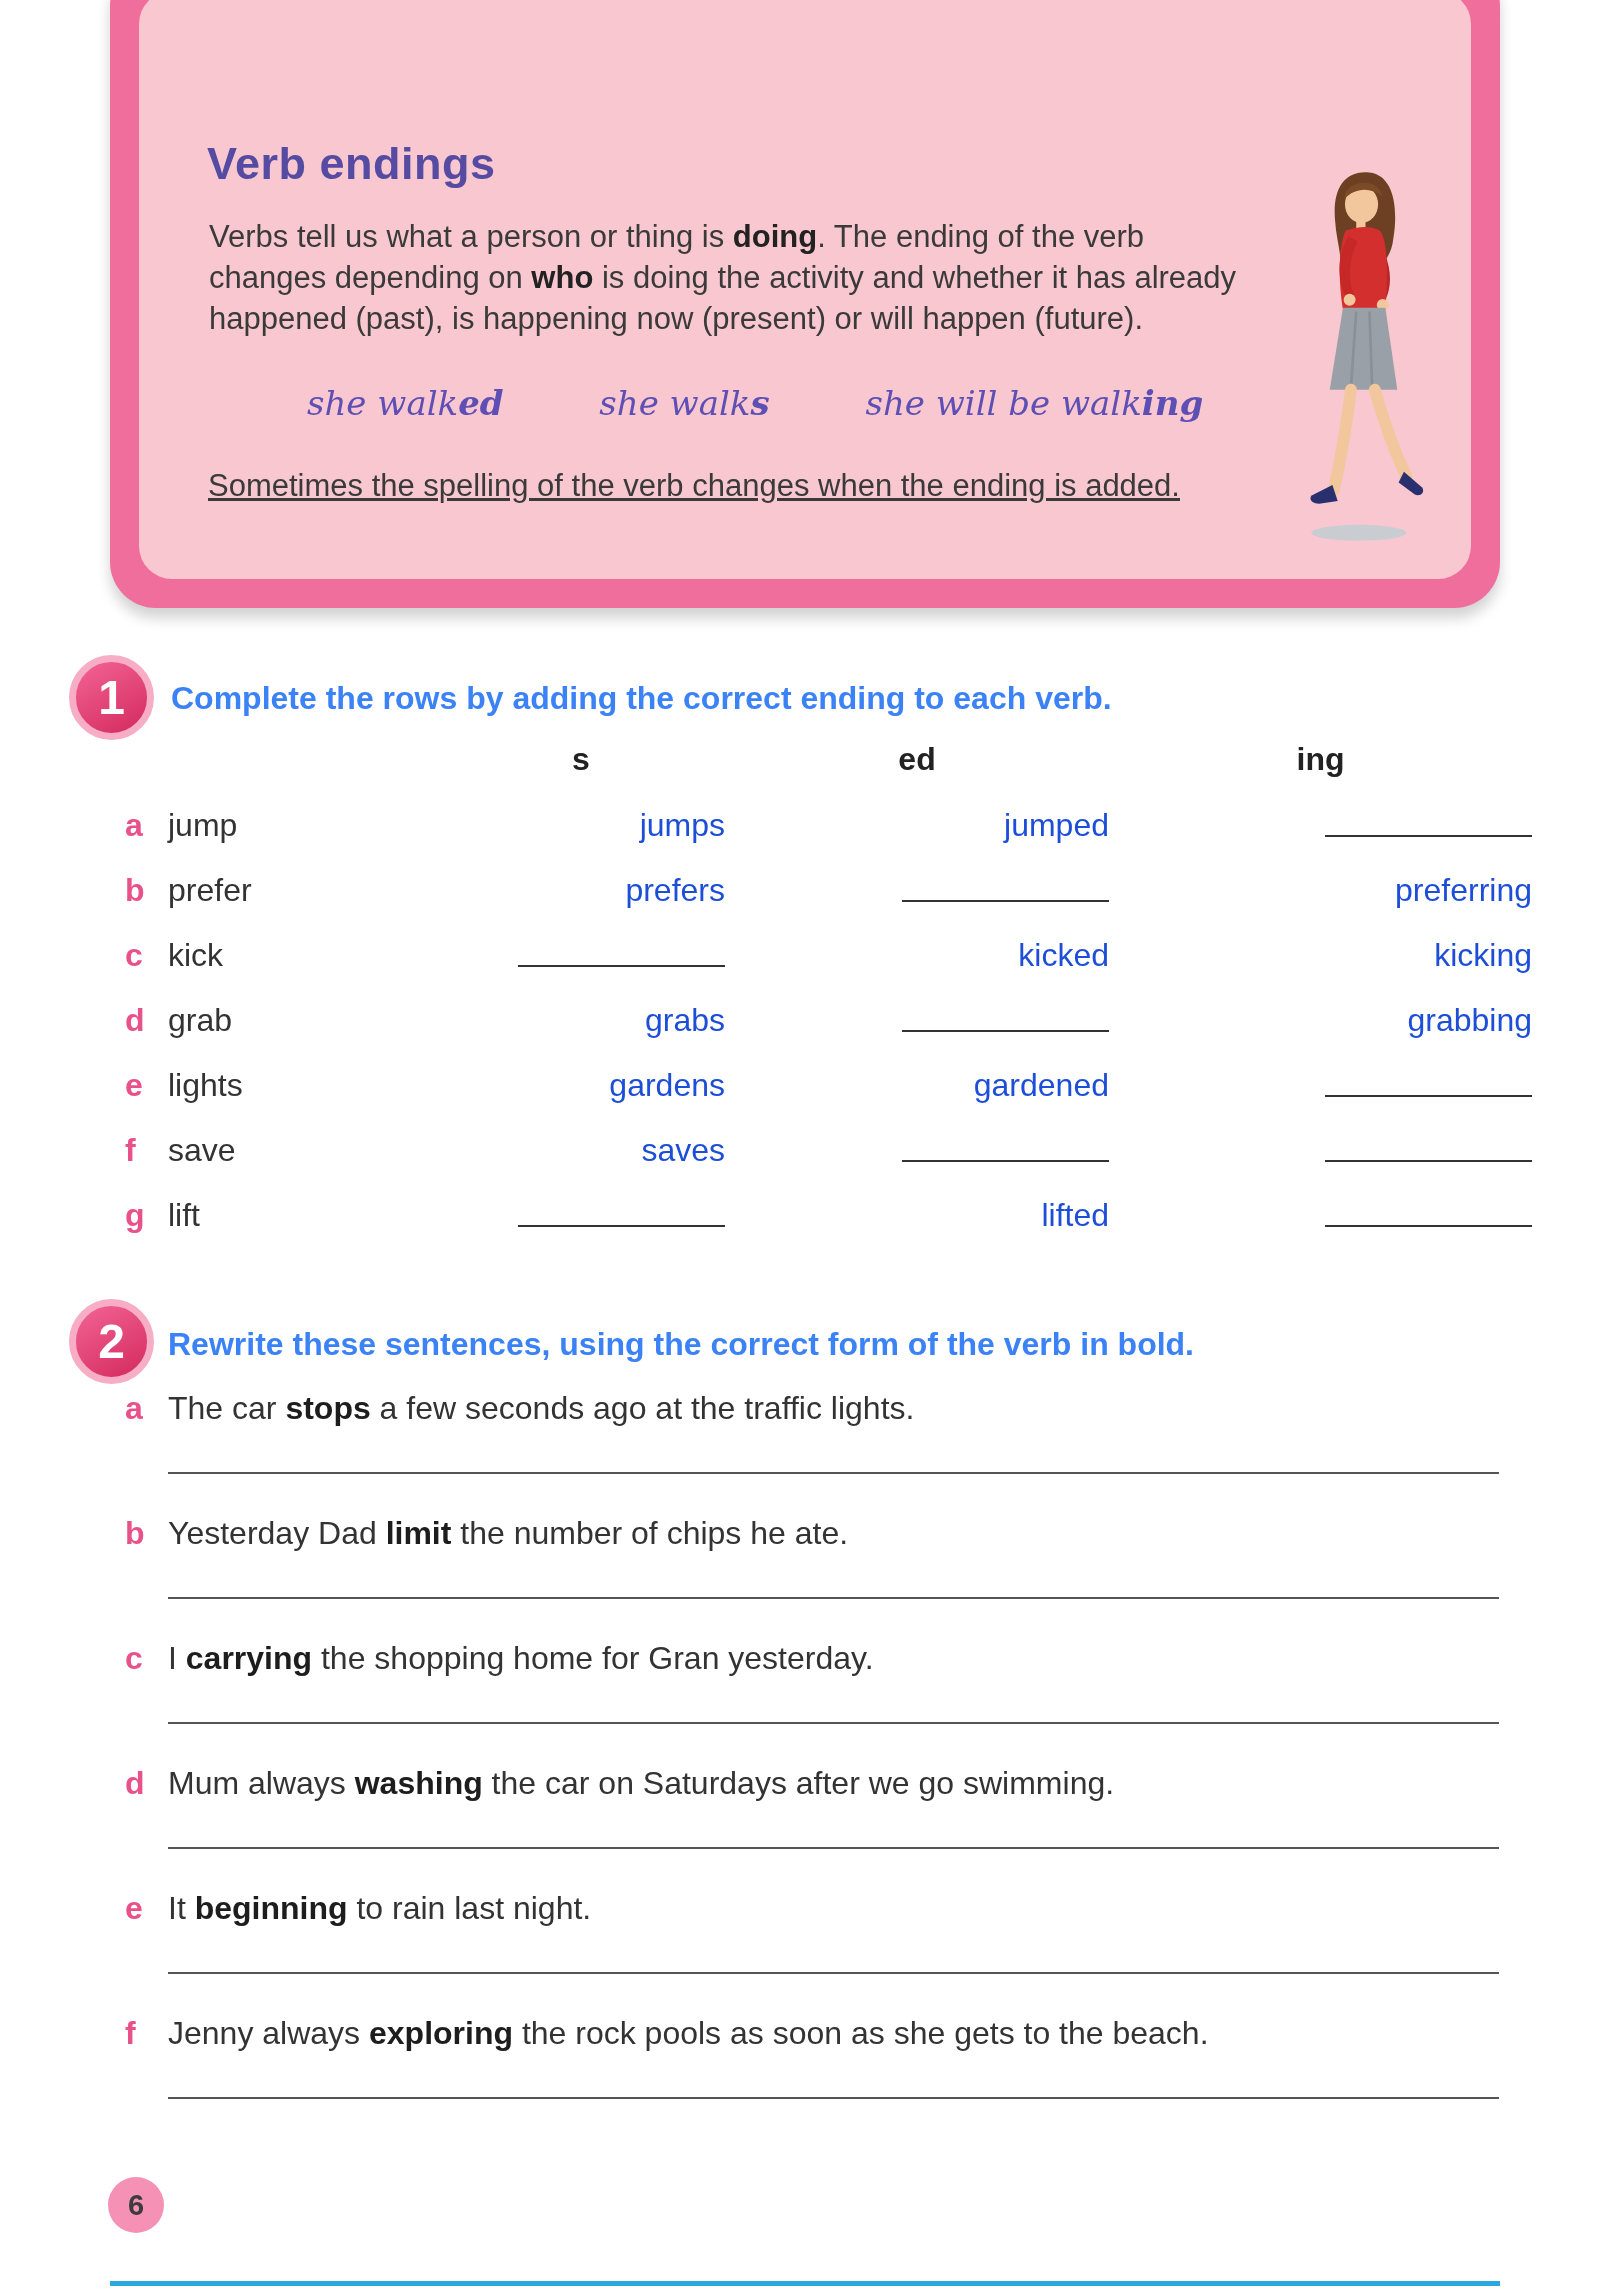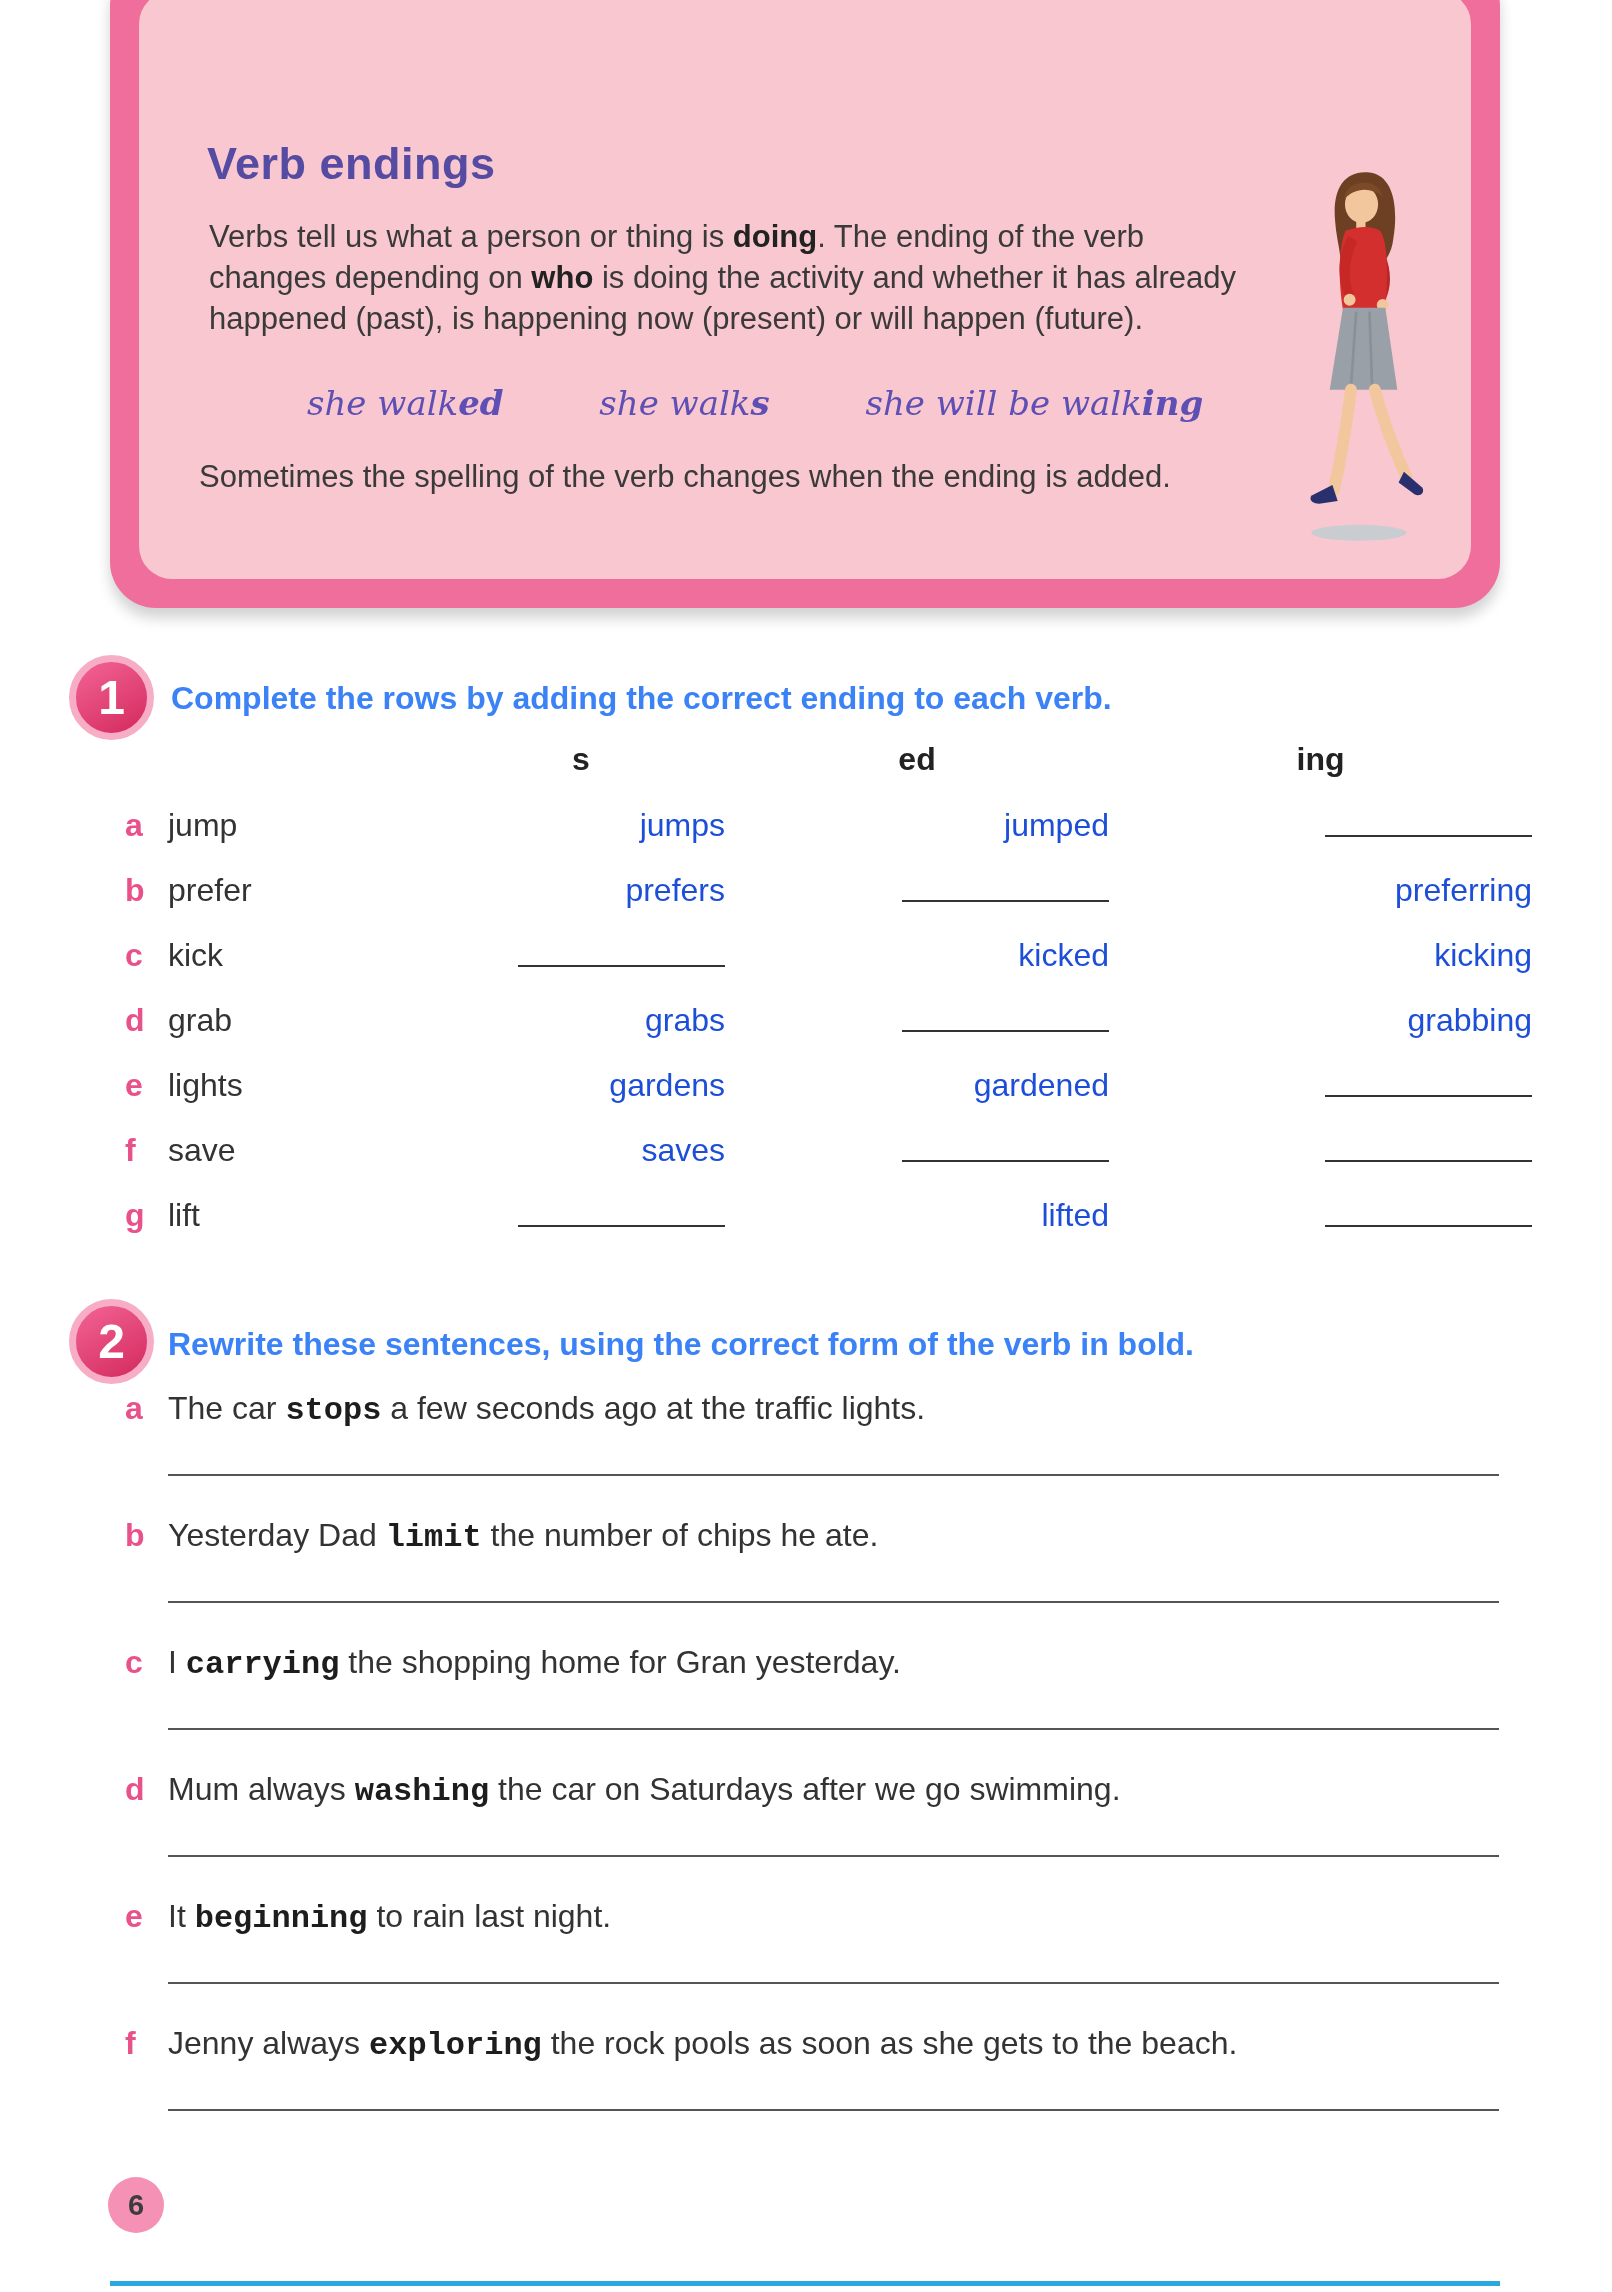--- a/index.html
+++ b/index.html
@@ -27,22 +27,22 @@
   }
   .info-text b{color:#222;}
   .examples{
     position:absolute;left:168px;top:392px;width:1057px;
     color:#5e4fb5;font-size:34px;
     font-family:"DejaVu Serif", serif;font-style:italic;
   }
   .example{display:inline-block;margin-right:85px;text-align:center;}
   .example b{font-weight:bold;}
   .info-note{
-    margin:6px;position:absolute;left:54px;top:459px;width:1076px;
-    font-size:31px;line-height:41px;color:#3a3a3a;
+    margin:15px;position:absolute;left:54px;top:459px;width:1076px;
+    font-size:31px;line-height:41px;color:#3a3a3a;text-decoration:underline;
   }
   .woman{position:absolute;right:25px;top:171px;width:161px;height:384px;}
   
   .q-circle{
     position:absolute;width:85px;height:85px;border-radius:50%;
     background:linear-gradient(150deg,#f05e90 10%,#d83265 85%);
     border:7.7px solid #f6adc5;box-sizing:border-box;
     color:#fff;font-size:48px;font-weight:bold;
     display:flex;align-items:center;justify-content:center;
   }
@@ -70,21 +70,21 @@
   
   .ex2{position:absolute;left:0;top:1299px;width:1612px;}
   .ex2 .q-circle{left:69px;top:0;}
   .ex2 .q-heading{left:168px;top:27px;}
   .ex2-items{position:absolute;left:125px;top:88px;width:1376px;}
   .ex2-item{margin-bottom:38px;}
   .sentence{
     display:grid;grid-template-columns:43px 1fr;
     font-size:32px;line-height:43px;color:#333;
   }
-  .sentence b{color:#1d1d1d;font-family:Liberation Mono, monospace;}
+  .sentence b{color:#1d1d1d;}
   .write-line{
     margin-left:43px;margin-top:42px;width:1331px;
     border-bottom:2.9px solid #555;height:0;
   }
   
   .page-num{
     position:absolute;left:108px;top:2177px;width:56px;height:56px;
     border-radius:50%;background:#f591b5;color:#3c3c3c;
     font-size:29px;font-weight:bold;
     display:flex;align-items:center;justify-content:center;

